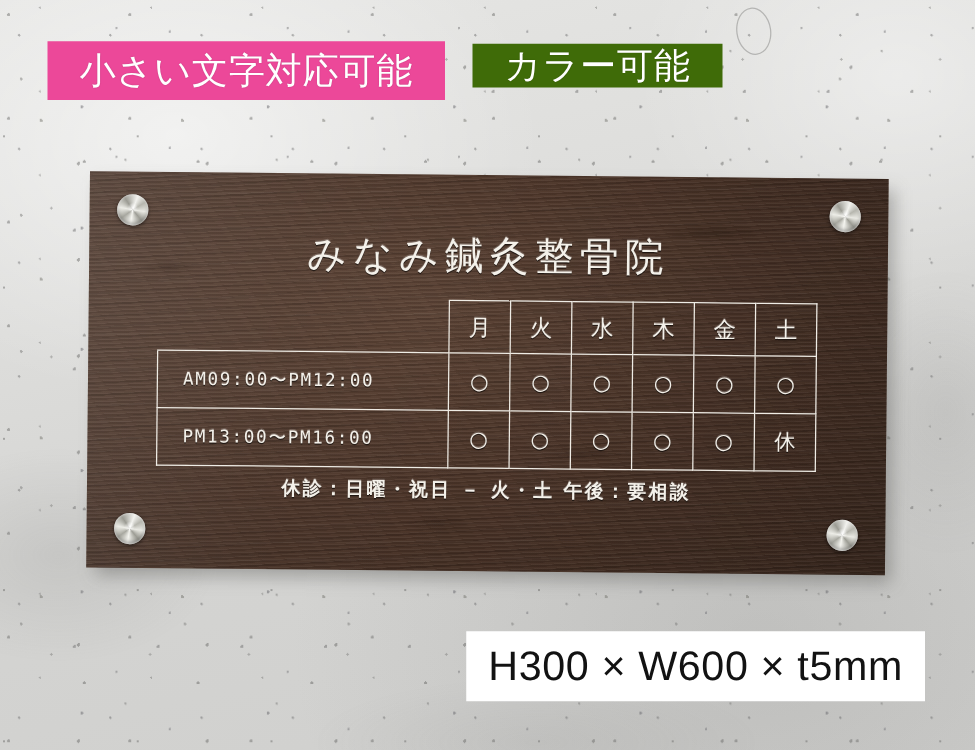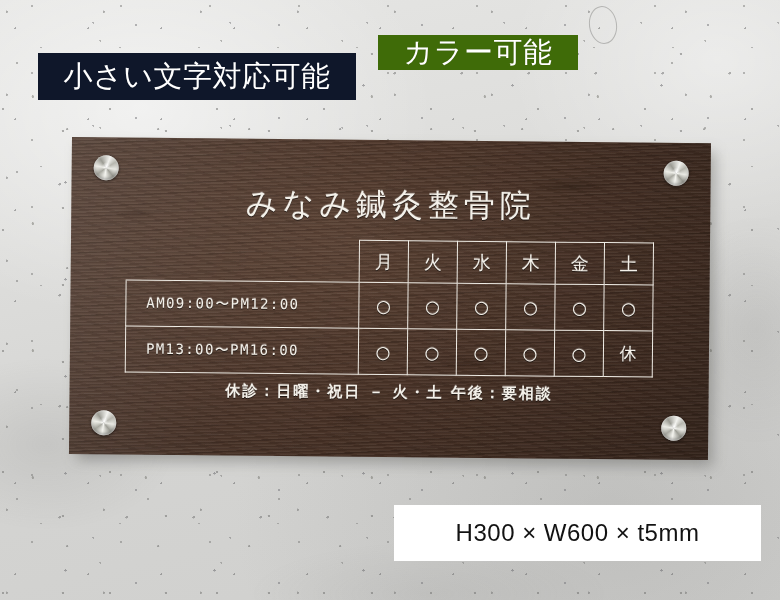--- a/index.html
+++ b/index.html
@@ -81,22 +81,21 @@
     justify-content: center;
     color: #ffffff;
     font-size: 29px;
     letter-spacing: .5px;
     white-space: nowrap;
     text-shadow: 0 0 1px rgba(0,0,0,.25);
   }
   #badge-blue {
     left: 38px; top: 33px;
     width: 318px; height: 47px;
-    background: #0f172a;
-    margin-top: 20px;
+    background: #ec4899;
   }
   #badge-green {
     left: 378px; top: 35px;
     width: 200px; height: 35px;
     background: #3f6b08;
   }
 
   
   #board-shadow {
     position: absolute;
@@ -260,24 +259,23 @@
   
   #size-caption {
     position: absolute;
     left: 373px; top: 505px;
     width: 367px; height: 56px;
     background: #ffffff;
     display: flex;
     align-items: center;
     justify-content: center;
     color: #121212;
-    font-size: 24px;
+    font-size: 33px;
     letter-spacing: 0.5px;
     white-space: nowrap;
-    margin-left: 21px;
   }
 </style>
 </head>
 <body>
 
 <div id="scene">
 
   <div class="wall"></div>
   <div class="wall-speckle"></div>
   <div class="wall-stain"></div>

